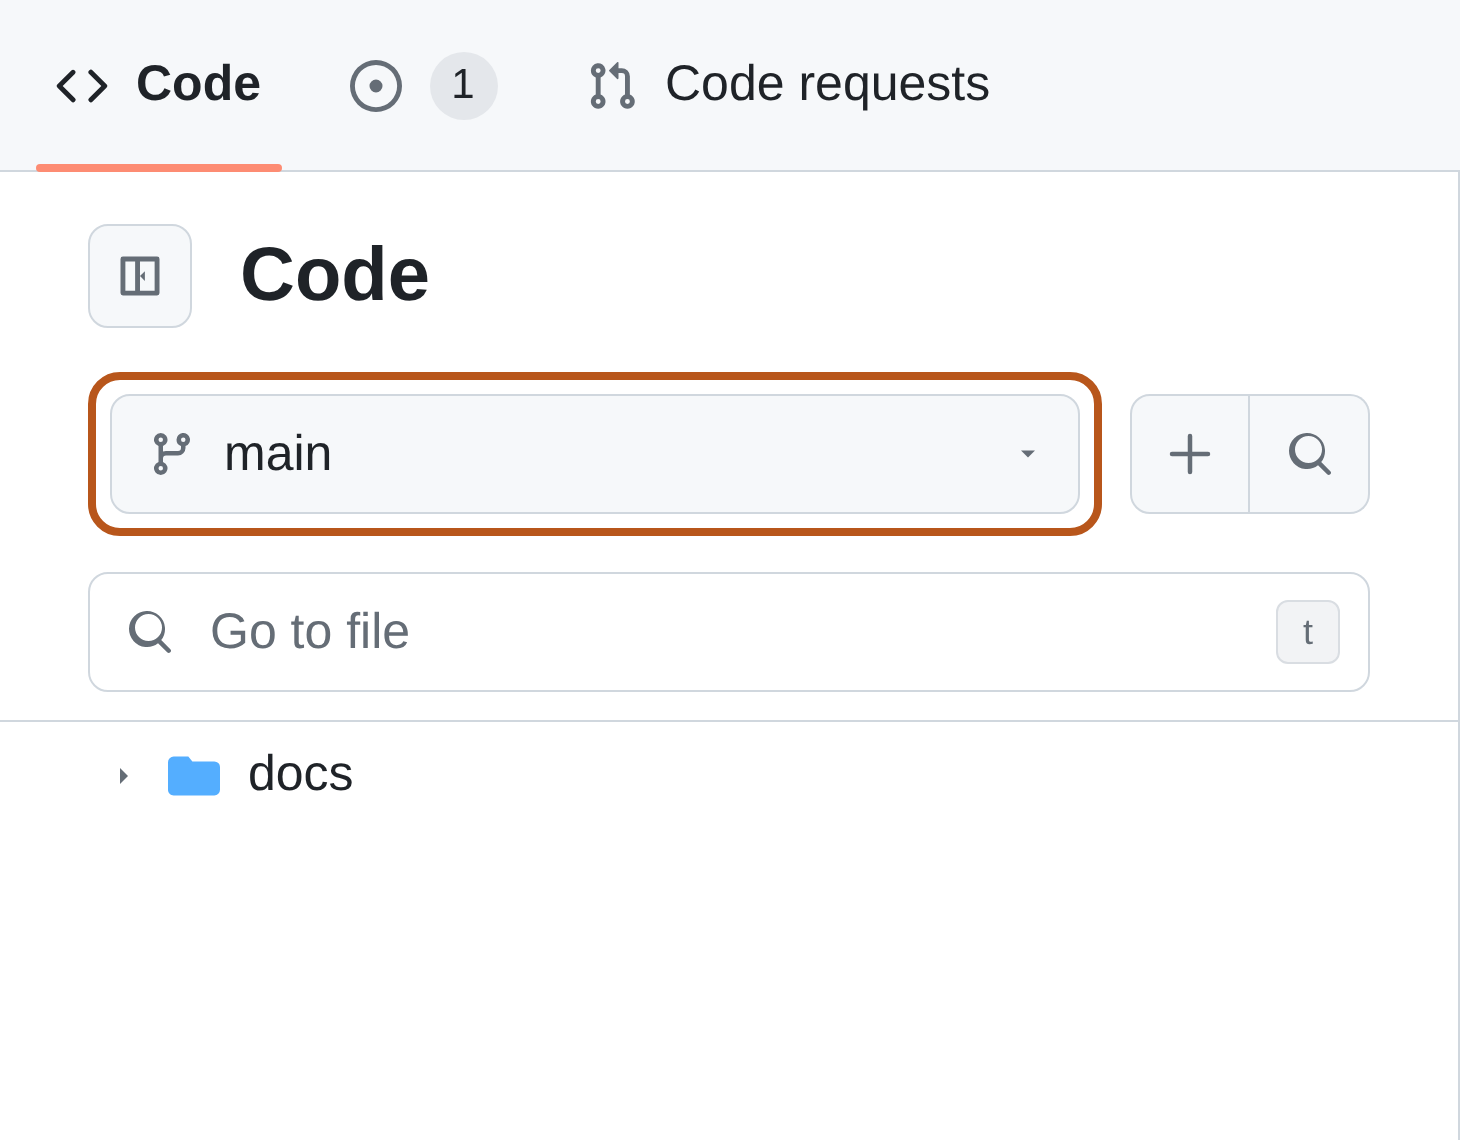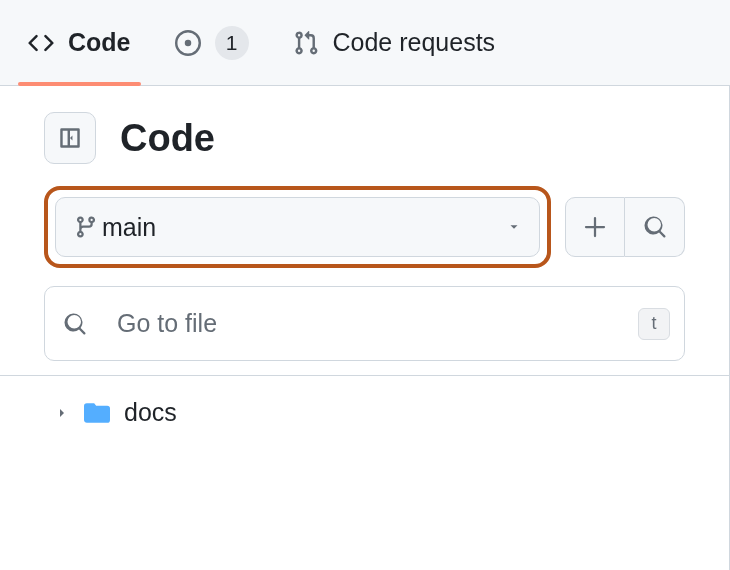--- a/index.html
+++ b/index.html
@@ -90,21 +90,21 @@
     }
     .branch-highlight {
       border: 4px solid #b8561b;
       border-radius: 16px;
       padding: 7px;
       flex: 1;
     }
     .branch-button {
       display: flex;
       align-items: center;
-      gap: 4px;
+      gap: 14px;
       width: 100%;
       height: 60px;
       padding: 0 18px;
       background: #f6f8fa;
       border: 1px solid #d0d7de;
       border-radius: 10px;
       font-size: 25px;
       color: #1f2328;
       cursor: pointer;
     }
@@ -122,22 +122,22 @@
       justify-content: center;
       background: #f6f8fa;
       border: 1px solid #d0d7de;
       cursor: pointer;
     }
     .icon-btn:first-child { border-radius: 10px 0 0 10px; }
     .icon-btn:last-child { border-radius: 0 10px 10px 0; border-left: none; }
     .file-search {
       display: flex;
       align-items: center;
-      gap: 30px;
-      height: 75px;
+      gap: 18px;
+      height: 60px;
       padding: 0 14px 0 18px;
       border: 1px solid #d0d7de;
       border-radius: 10px;
       color: #656d76;
       font-size: 25px;
       cursor: text;
       margin-bottom: 14px;
     }
     .file-search .placeholder { flex: 1; }
     .kbd {
@@ -148,21 +148,21 @@
       height: 32px;
       background: #f2f3f5;
       border: 1px solid #d9dde2;
       border-radius: 6px;
       font-size: 18px;
       color: #656d76;
     }
     .file-tree {
       margin: 0 -44px;
       border-top: 1px solid #d0d7de;
-      padding: 10px 0;
+      padding: 0 0;
     }
     .tree-item {
       display: flex;
       align-items: center;
       gap: 14px;
       padding: 12px 0 12px 54px;
       font-size: 25px;
       color: #1f2328;
       cursor: pointer;
     }

